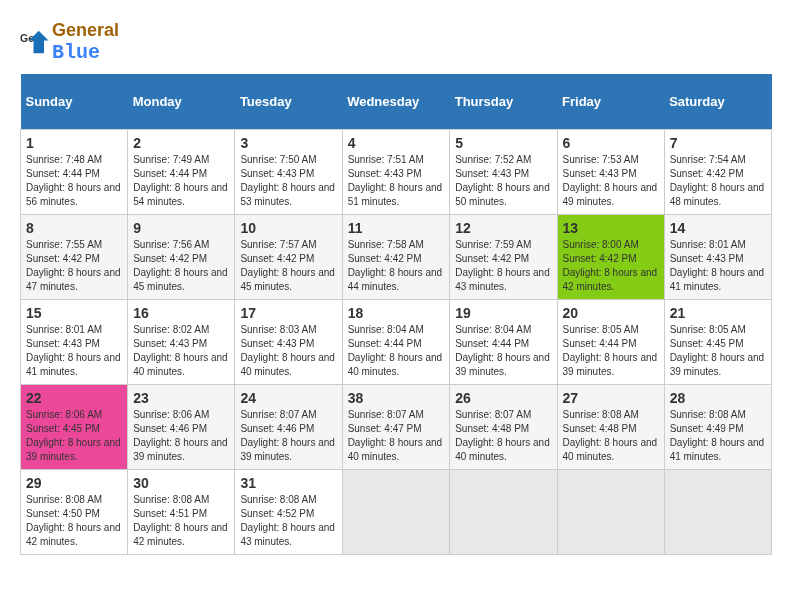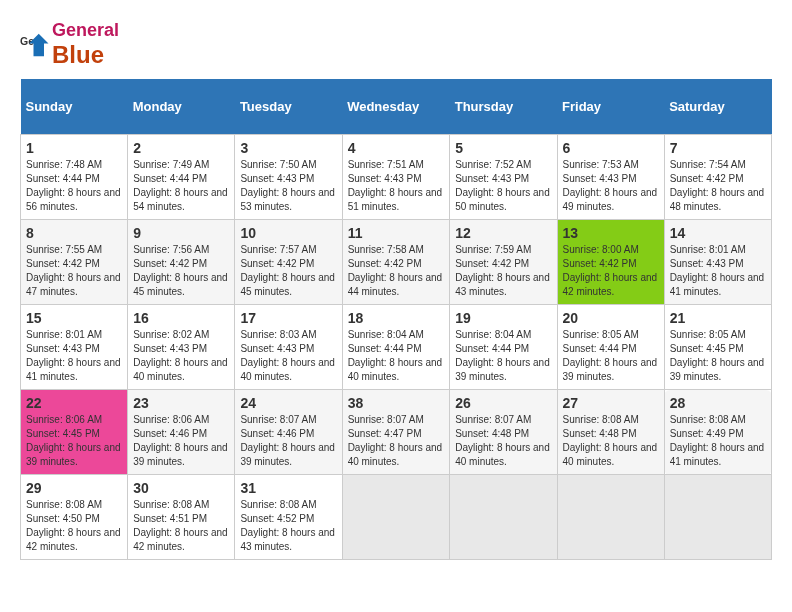--- a/index.html
+++ b/index.html
@@ -82,22 +82,22 @@
 </head>
 <body>
 
 <div class="header-area">
   <div class="logo">
     <svg class="logo-icon" viewBox="0 0 40 40" xmlns="http://www.w3.org/2000/svg">
       <text x="0" y="20" font-size="14" font-weight="bold" fill="#333">Gen</text>
       <path d="M25 5 L38 18 L32 18 L32 35 L18 35 L18 18 L12 18 Z" fill="#1a6eb5"></path>
     </svg>
     <div>
-      <span style="font-size:18px; font-weight:bold; color:#be185d;">General</span><br>
-      <span style="font-size:24px; font-weight:bold; color:#c2410c;">Blue</span>
+      <span style="font-size:18px; font-weight:bold; color:#a16207;">General</span><br>
+      <span style="font-size:20px; font-weight:bold; color:#3b82f6;font-family:Liberation Mono, monospace;">Blue</span>
     </div>
   </div>
   <div class="title-area">
     <div class="month-title"></div>
     <div class="location-title"></div>
   </div>
 </div>
 
 <table class="calendar">
   <thead>

